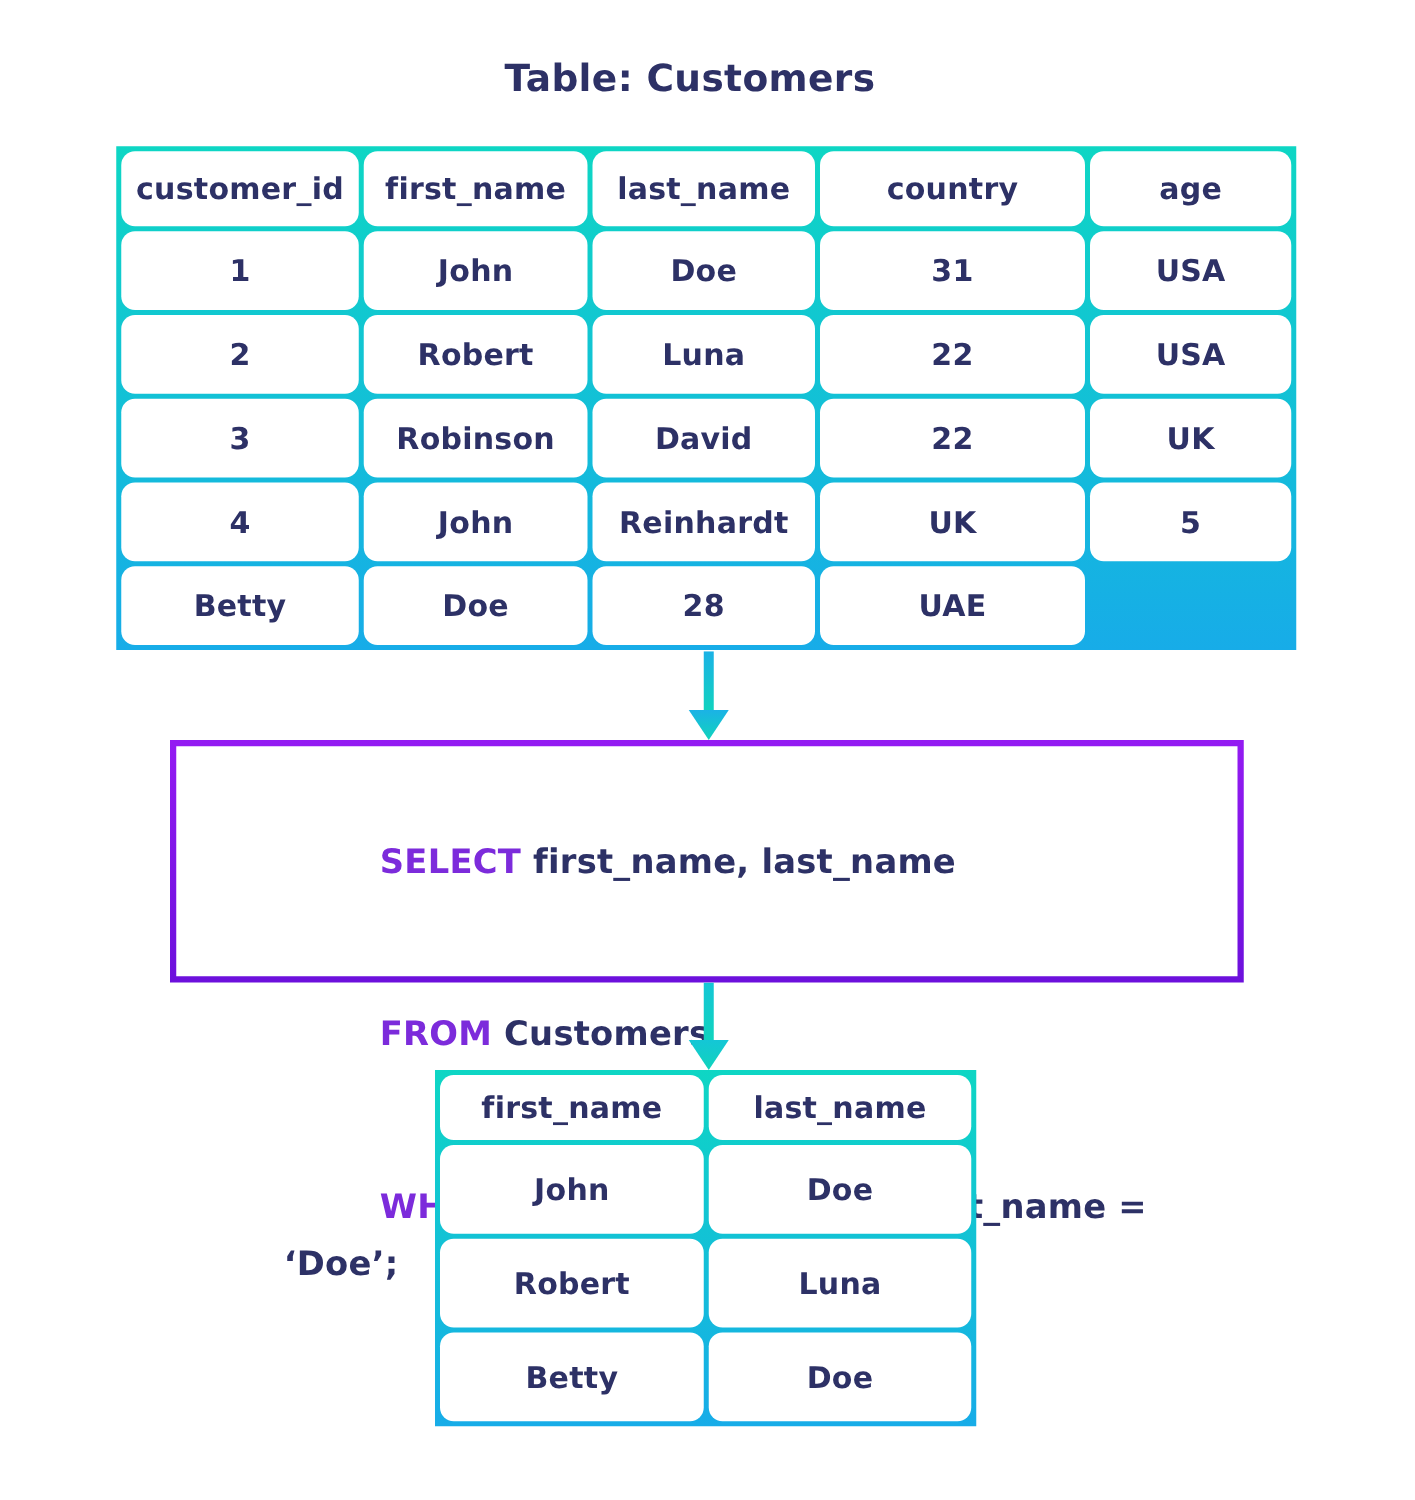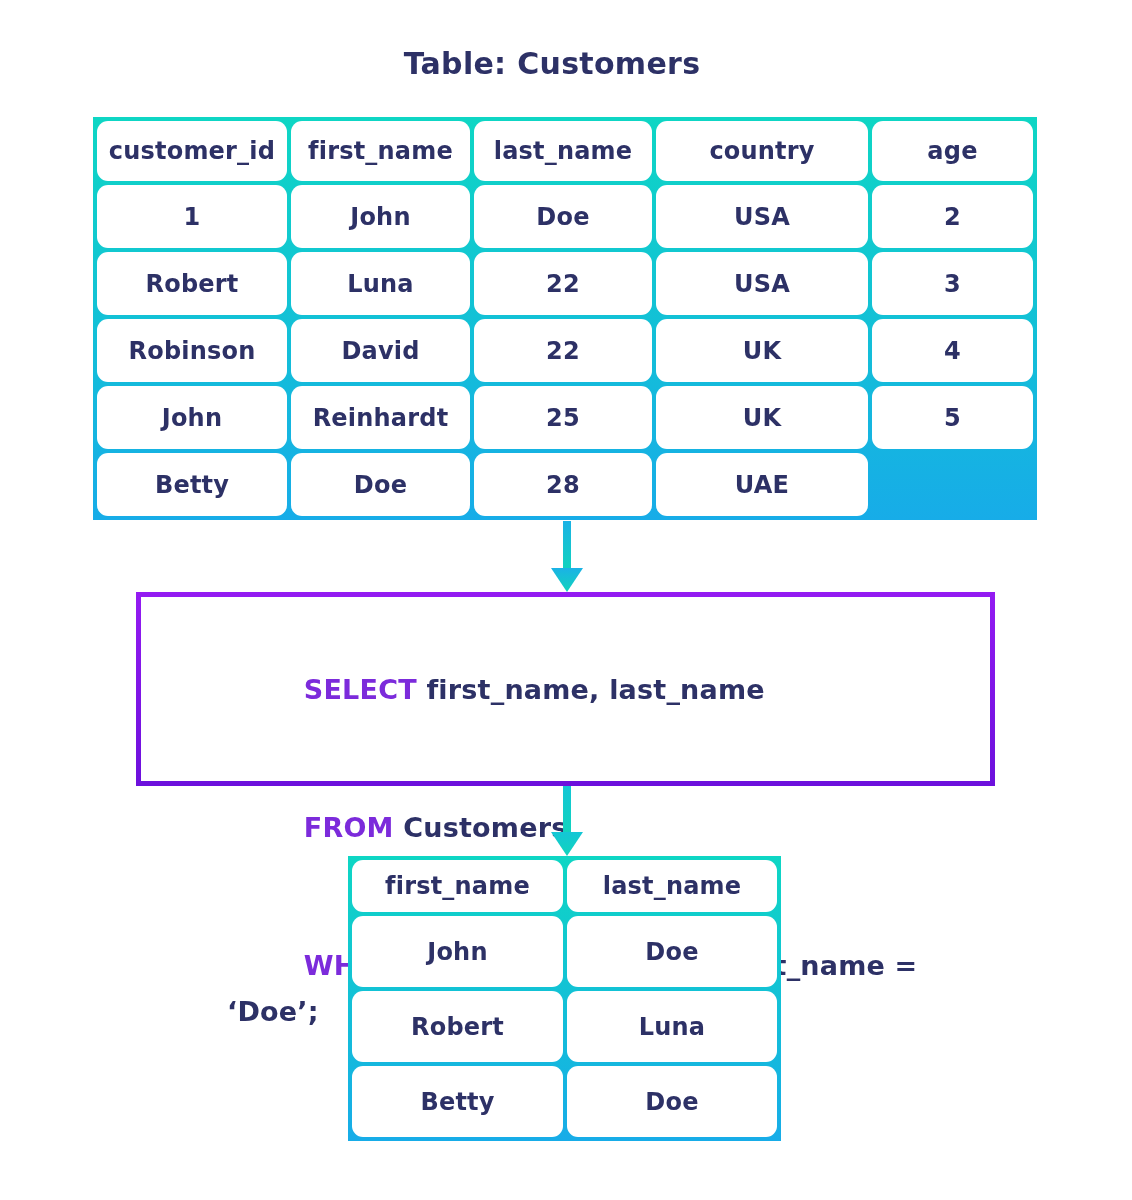--- a/index.html
+++ b/index.html
@@ -78,38 +78,38 @@
   <div class="grid-table source-table">
     <div class="cell">customer_id</div>
     <div class="cell">first_name</div>
     <div class="cell">last_name</div>
     <div class="cell">country</div>
     <div class="cell">age</div>
 
     <div class="cell">1</div>
     <div class="cell">John</div>
     <div class="cell">Doe</div>
+    <div class="cell">31</div>
     <div class="cell">USA</div>
 
     <div class="cell">2</div>
     <div class="cell">Robert</div>
     <div class="cell">Luna</div>
     <div class="cell">22</div>
     <div class="cell">USA</div>
 
     <div class="cell">3</div>
     <div class="cell">Robinson</div>
     <div class="cell">David</div>
     <div class="cell">22</div>
     <div class="cell">UK</div>
 
     <div class="cell">4</div>
     <div class="cell">John</div>
     <div class="cell">Reinhardt</div>
-    <div class="cell">25</div>
     <div class="cell">UK</div>
 
     <div class="cell">5</div>
     <div class="cell">Betty</div>
     <div class="cell">Doe</div>
     <div class="cell">28</div>
     <div class="cell">UAE</div>
   </div>
 
   <svg class="arrow arrow-1" viewBox="0 0 38 71" xmlns="http://www.w3.org/2000/svg">

